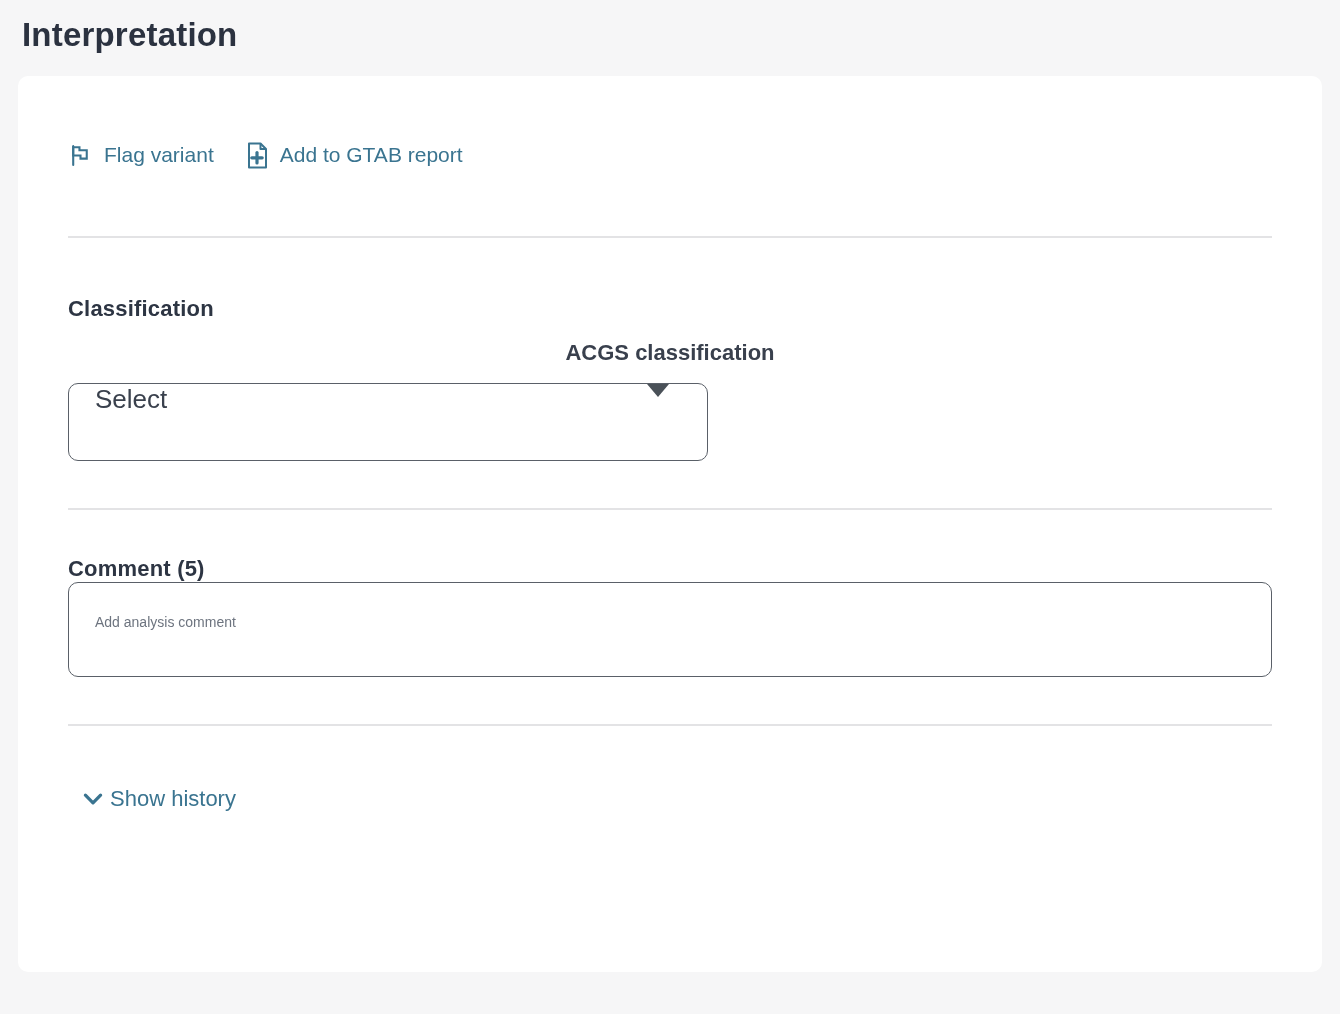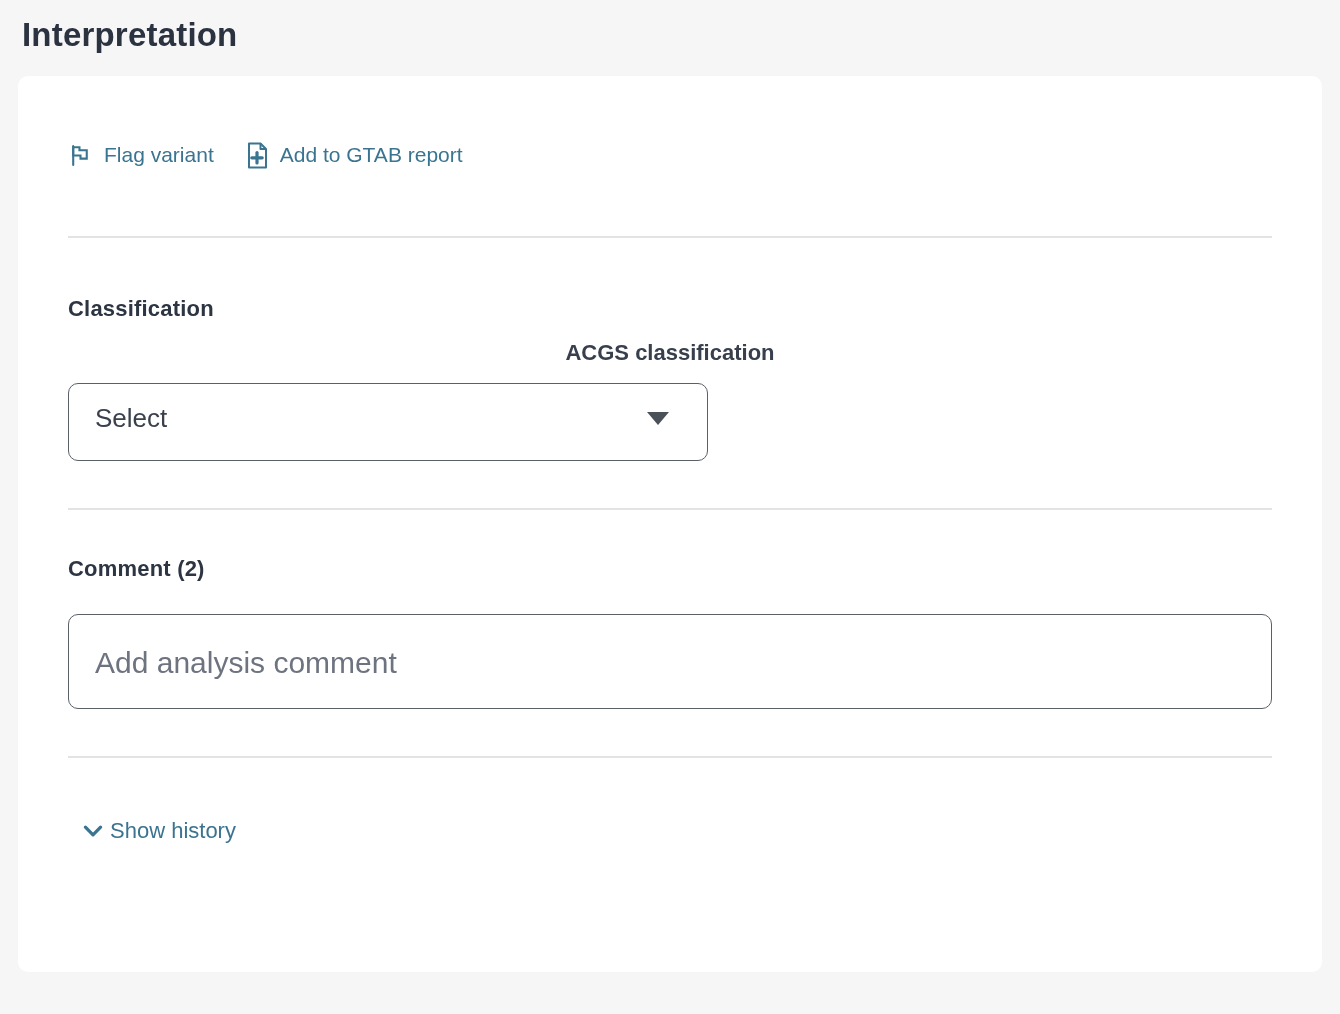--- a/index.html
+++ b/index.html
@@ -75,46 +75,45 @@
   }
   .label-acgs { margin-top: 18px; text-align: center; }
   .label-analysis { margin-top: 34px; }
   .select-box {
     margin-top: 17px;
     width: 640px;
     height: 78px;
     border: 1.5px solid #5a6068;
     border-radius: 10px;
     display: flex;
-    align-items: center;
     padding: 0 30px 8px 26px;
     cursor: pointer;
     background: #fff;
     position: relative;
   }
   .select-value {
     font-size: 26px;
     color: #3a414d;
     flex: 1;
   }
   .caret-down {
     width: 0; height: 0;
     border-left: 11px solid transparent;
     border-right: 11px solid transparent;
     border-top: 13px solid #4a5158;
     margin-right: 8px;
   }
   .comment-textarea {
-    margin-top: 32px;
+    margin-top: 0;
     width: 1204px;
     height: 95px;
     border: 1.5px solid #5a6068;
     border-radius: 10px;
     padding: 31px 26px 0 26px;
-    font-size: 30px;
+    font-size: 14px;
     font-family: "Liberation Sans", sans-serif;
     color: #a21caf;
     resize: none;
     outline: none;
     display: block;
   }
   .comment-textarea::placeholder { color: #6d747f; opacity: 1; }
   .history-row {
     margin-top: 60px;
     display: inline-flex;
@@ -172,21 +171,21 @@
 
     <div class="field-label label-acgs">ACGS classification</div>
 
     <div class="select-box">
       <span class="select-value">Select</span>
       <span class="caret-down"></span>
     </div>
 
     <hr class="divider divider-2">
 
-    <div class="section-heading heading-comment">Comment (2)</div>
+    <div class="section-heading heading-comment">Comment (5)</div>
 
 
     <textarea class="comment-textarea" placeholder="Add analysis comment" style=""></textarea>
 
     <hr class="divider divider-3">
 
     <button class="history-row">
       <span>
         <svg width="26" height="26" viewBox="0 0 24 24" fill="none" stroke="#3a7490" stroke-width="3" stroke-linecap="round" stroke-linejoin="round">
           <polyline points="5,8.5 12,15.5 19,8.5"></polyline>

